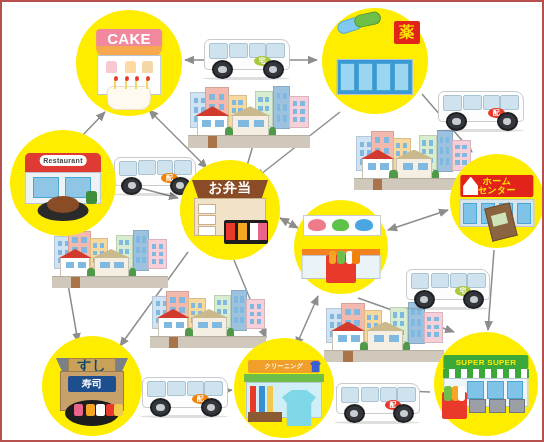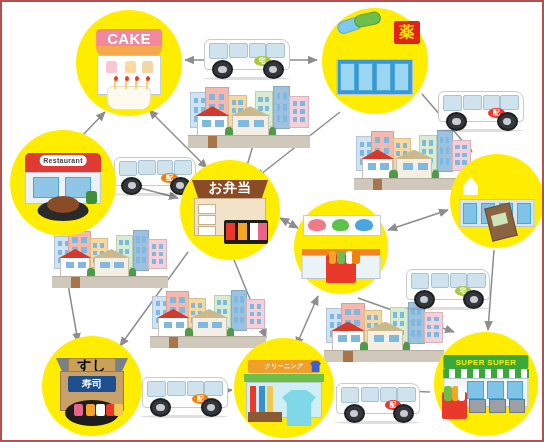--- a/index.html
+++ b/index.html
@@ -570,34 +570,38 @@
           <div class="body-wall" style="top: 58%; width: 84%; height: 26%; background: rgb(234, 243, 248);"></div>
           <div style="position: absolute; left: 34%; top: 58%; width: 32%; height: 30%; background: rgb(232, 57, 42); border-radius: 2px;"></div>
           <div style="position: absolute; left: 37%; top: 54%; width: 8%; height: 14%; background: rgb(245, 166, 35); border-radius: 3px;"></div>
           <div style="position: absolute; left: 46%; top: 54%; width: 8%; height: 14%; background: rgb(109, 191, 74); border-radius: 3px;"></div>
           <div style="position: absolute; left: 55%; top: 54%; width: 8%; height: 14%; background: rgb(255, 255, 255); border-radius: 3px;"></div>
           <div style="position: absolute; left: 62%; top: 54%; width: 8%; height: 14%; background: rgb(240, 130, 10); border-radius: 3px;"></div>
         </div>
       </div>
       <div class="node" style="left: 448px; top: 152px; width: 94px; height: 94px;">
         <div class="shop">
+          <div class="sign" style="top: 22%; width: 78%; height: 24%; background: rgb(226, 35, 26); font-size: 9px; color: rgb(255, 233, 0); line-height: 1.05; flex-direction: column;">
+            <span>ホーム</span>
+            <span>センター</span>
+          </div>
           <div style="position: absolute; left: 14%; top: 24%; width: 16%; height: 20%; background: rgb(255, 255, 255); clip-path: polygon(50% 0px, 100% 50%, 100% 100%, 0px 100%, 0px 50%);"></div>
           <div class="body-wall" style="top: 48%; width: 80%; height: 30%; background: rgb(217, 229, 236);"></div>
           <div class="win" style="left: 14%; top: 52%; width: 15%; height: 22%; background: rgb(127, 195, 232);"></div>
           <div class="win" style="left: 33%; top: 52%; width: 15%; height: 22%; background: rgb(127, 195, 232);"></div>
           <div class="win" style="left: 52%; top: 52%; width: 15%; height: 22%; background: rgb(127, 195, 232);"></div>
           <div class="win" style="left: 71%; top: 52%; width: 15%; height: 22%; background: rgb(127, 195, 232);"></div>
           <div style="position: absolute; left: 40%; top: 54%; width: 26%; height: 34%; background: rgb(138, 100, 64); border: 1px solid rgb(107, 76, 46); transform: rotate(-14deg);"></div>
           <div style="position: absolute; left: 45%; top: 64%; width: 16%; height: 12%; background: rgb(207, 227, 184); transform: rotate(-14deg);"></div>
         </div>
       </div>
       <div class="node" style="left: 40px; top: 334px; width: 100px; height: 100px;">
         <div class="shop">
           <div style="position: absolute; left: 14%; top: 22%; width: 72%; height: 13%; background: rgb(122, 128, 136); clip-path: polygon(8% 100%, 92% 100%, 100% 0px, 0px 0px);"></div>
-          <div class="sign" style="top: 22%; width: 46%; height: 13%; background: rgb(202, 161, 89); font-size: 14px; color: #000000; border: 1px solid rgb(168, 128, 63);">すし</div>
+          <div class="sign" style="top: 22%; width: 46%; height: 13%; background: rgb(202, 161, 89); font-size: 14px; color: #0c4a6e; border: 1px solid rgb(168, 128, 63);">すし</div>
           <div class="body-wall" style="top: 35%; width: 64%; height: 40%; background: rgb(200, 160, 106); border-color: rgb(157, 122, 74);"></div>
           <div class="sign" style="top: 40%; width: 48%; height: 16%; background: rgb(29, 79, 143); font-size: 10px; color: rgb(255, 255, 255);">寿司</div>
           <div style="position: absolute; left: 50%; top: 64%; transform: translateX(-50%); width: 54%; height: 26%; background: rgb(29, 29, 29); border-radius: 50%;"></div>
           <div style="position: absolute; left: 32%; top: 68%; width: 9%; height: 12%; background: rgb(232, 100, 138); border-radius: 2px;"></div>
           <div style="position: absolute; left: 44%; top: 68%; width: 9%; height: 12%; background: rgb(245, 166, 35); border-radius: 2px;"></div>
           <div style="position: absolute; left: 54%; top: 68%; width: 9%; height: 12%; background: rgb(255, 255, 255); border-radius: 2px;"></div>
           <div style="position: absolute; left: 64%; top: 68%; width: 9%; height: 12%; background: rgb(232, 57, 42); border-radius: 2px;"></div>
           <div style="position: absolute; left: 72%; top: 68%; width: 9%; height: 12%; background: rgb(242, 201, 76); border-radius: 2px;"></div>
         </div>
       </div>

